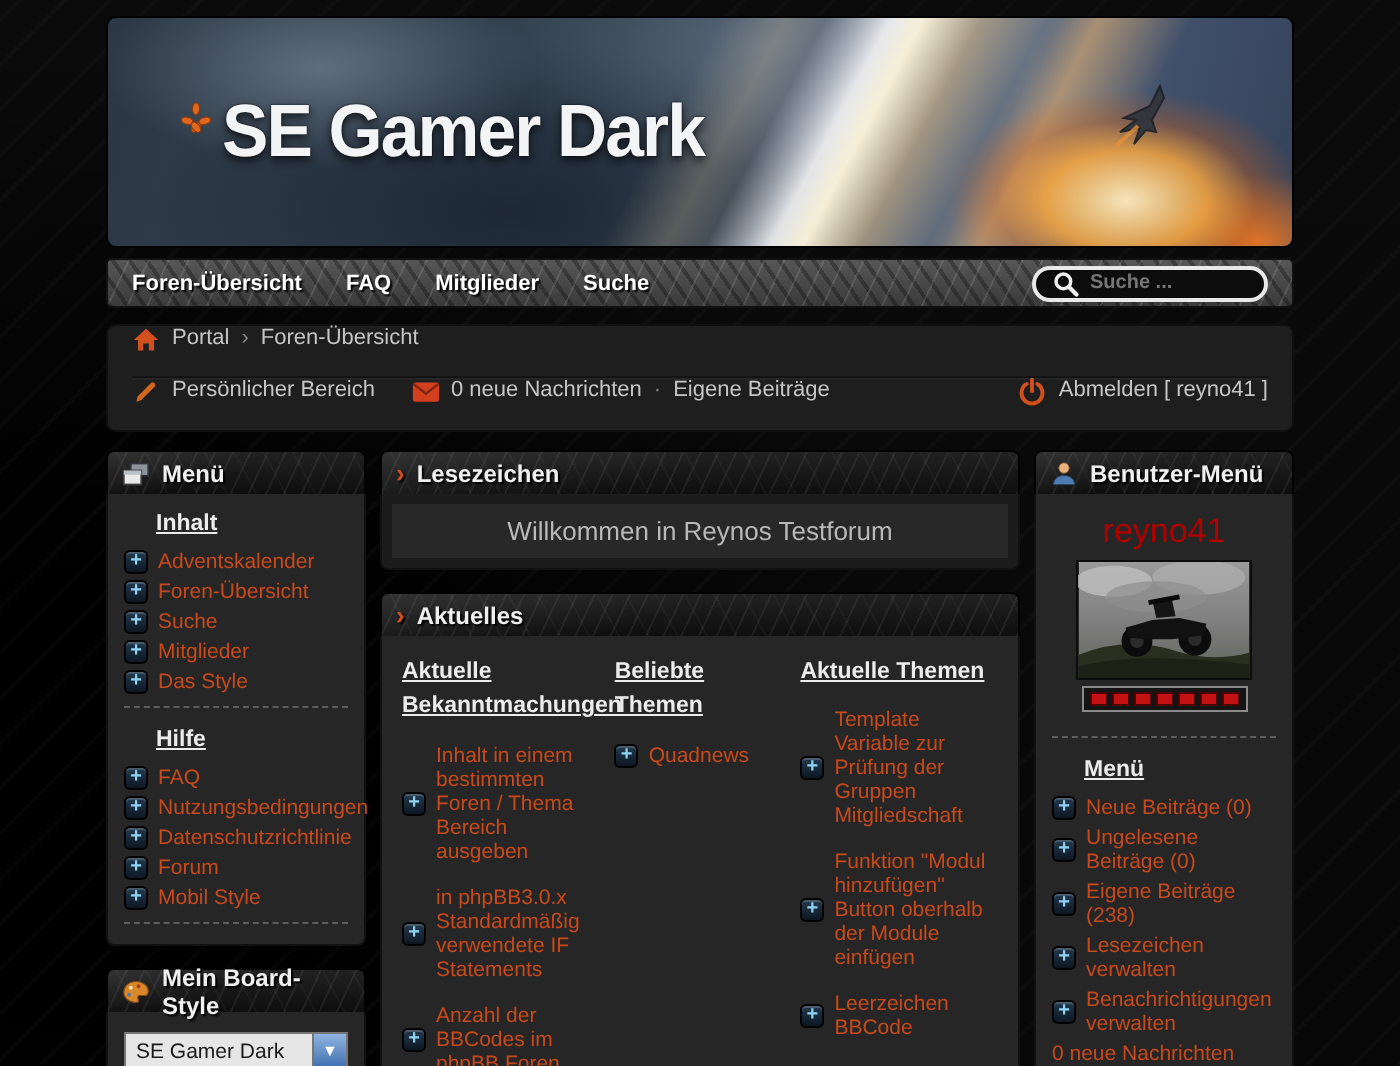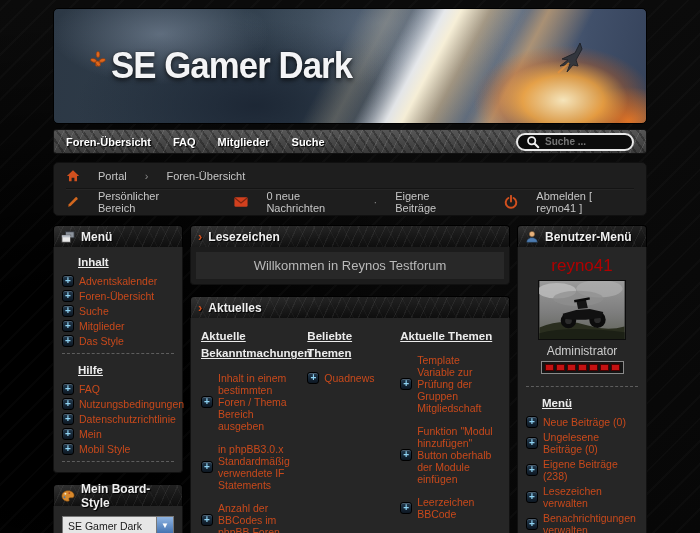--- a/index.html
+++ b/index.html
@@ -50,21 +50,21 @@
   .nav-link { color:#fff; font-size:11px; font-weight:bold; text-decoration:none; text-shadow:1px 1px 1px #000; cursor:pointer; }
   .search {
     margin-left:auto; display:flex; align-items:center; gap:5px;
     background:#0c0c0c; border:2px solid #e9e9e9; border-radius:11px;
     height:18px; padding:0 8px; width:118px;
   }
   .search input { background:transparent; border:none; outline:none; color:#c2c2c2; font-size:10px; width:82px; font-family:"Liberation Sans",sans-serif;font-weight:bold; }
 
   
   .crumbs { margin-top:8px; background:#1e1e1e; border-radius:5px; padding:0 12px; border:1px solid #101010; }
-  .crow { height:26px; display:flex; align-items:center; gap:18px; font-size:11px; color:#c6c6c6; }
+  .crow { height:26px; display:flex; align-items:flex-start; gap:6px; font-size:11px; color:#c6c6c6; }
   .crow:first-child { border-bottom:1px solid #141414; box-shadow:0 1px 0 rgba(255,255,255,.03); }
   .crow a { color:#c6c6c6; text-decoration:none; cursor:pointer; }
   .spacer { flex:1; }
   .sep { color:#8a8a8a; }
 
   
   .main { display:flex; gap:7px; margin-top:9px; align-items:flex-start; }
   .col-l, .col-r { width:130px; flex:none; }
   .col-c { flex:1; min-width:0; }
 
@@ -244,21 +244,21 @@
                 <li>
                   <span class="plus">+</span>
                   <a class="olink" href="#">Nutzungsbedingungen</a>
                 </li>
                 <li>
                   <span class="plus">+</span>
                   <a class="olink" href="#">Datenschutzrichtlinie</a>
                 </li>
                 <li>
                   <span class="plus">+</span>
-                  <a class="olink" href="#">Mein</a>
+                  <a class="olink" href="#">Forum</a>
                 </li>
                 <li>
                   <span class="plus">+</span>
                   <a class="olink" href="#">Mobil Style</a>
                 </li>
               </ul>
             <hr class="dash" style="margin-bottom:2px;">
           </div>
         </div>
 
@@ -377,21 +377,20 @@
               <path d="M0 54 Q30 46 88 53 L88 60 L0 60 Z" fill="#1c2015"></path>
               <circle cx="30" cy="41" r="8" fill="#0c0c0c"></circle>
               <circle cx="30" cy="41" r="3.5" fill="#2b2b2b"></circle>
               <circle cx="60" cy="40" r="8.5" fill="#0c0c0c"></circle>
               <circle cx="60" cy="40" r="3.5" fill="#2b2b2b"></circle>
               <path d="M24 34 L38 30 L52 29 L66 32 L64 38 L48 40 L34 40 L26 39 Z" fill="#111"></path>
               <path d="M40 29 L38 20 L48 19 L50 28 Z" fill="#151515"></path>
               <path d="M36 21 L52 18" stroke="#0a0a0a" stroke-width="2.5"></path>
             </svg>
 
-            <div class="role">Administrator</div>
             <div class="rank">
                 <span class="rsq"></span>
                 <span class="rsq"></span>
                 <span class="rsq"></span>
                 <span class="rsq"></span>
                 <span class="rsq"></span>
                 <span class="rsq"></span>
                 <span class="rsq"></span>
               </div>
 

